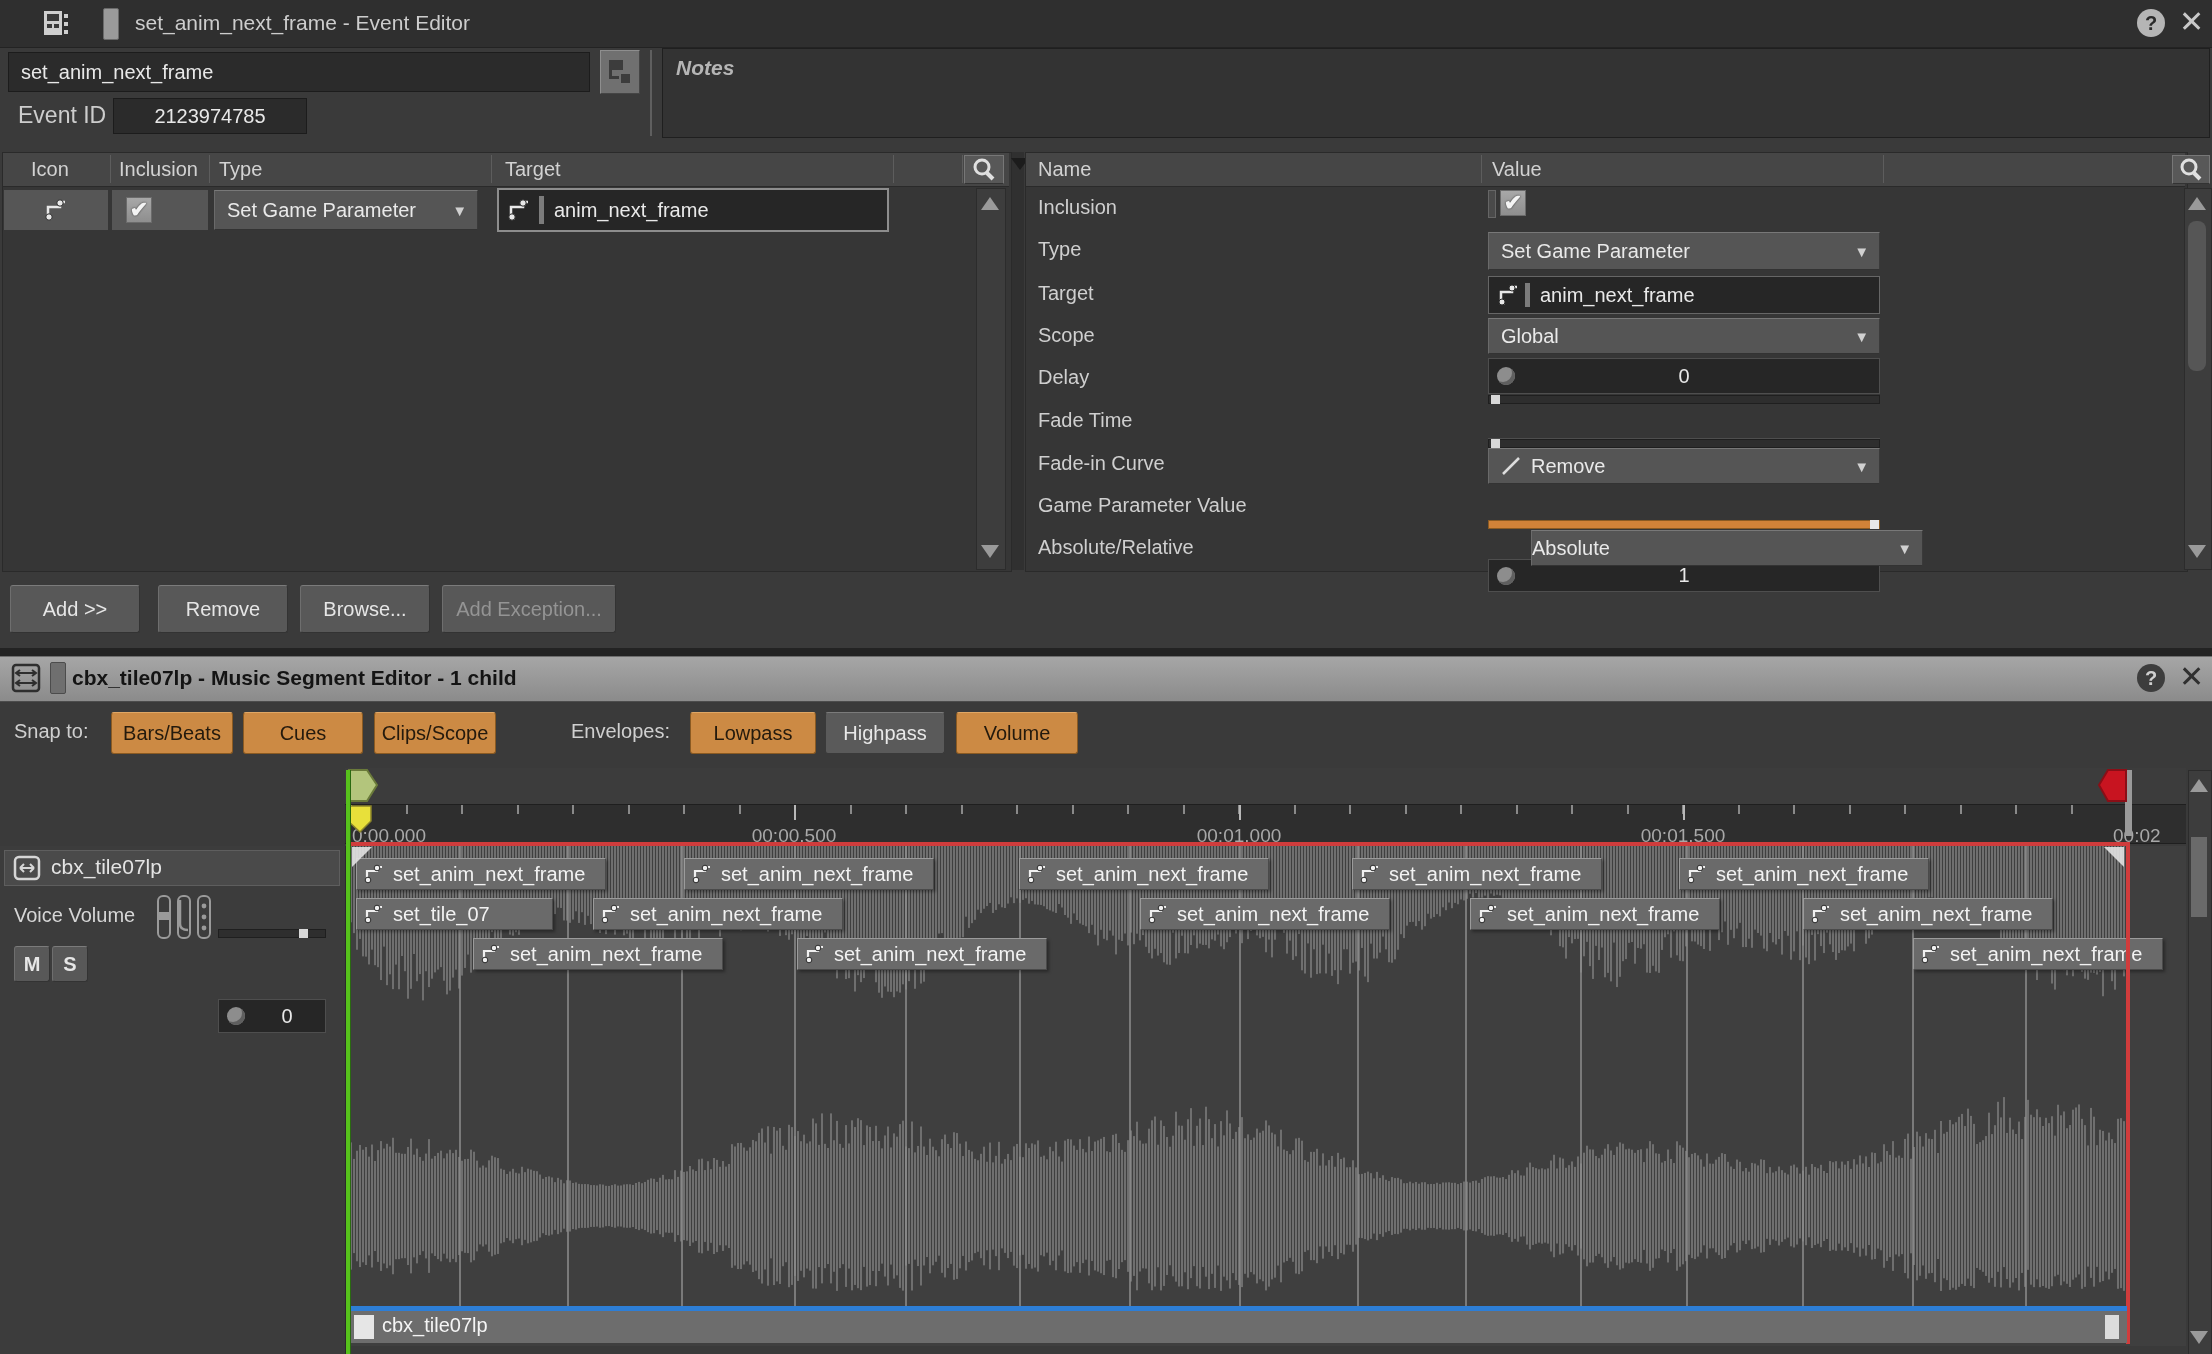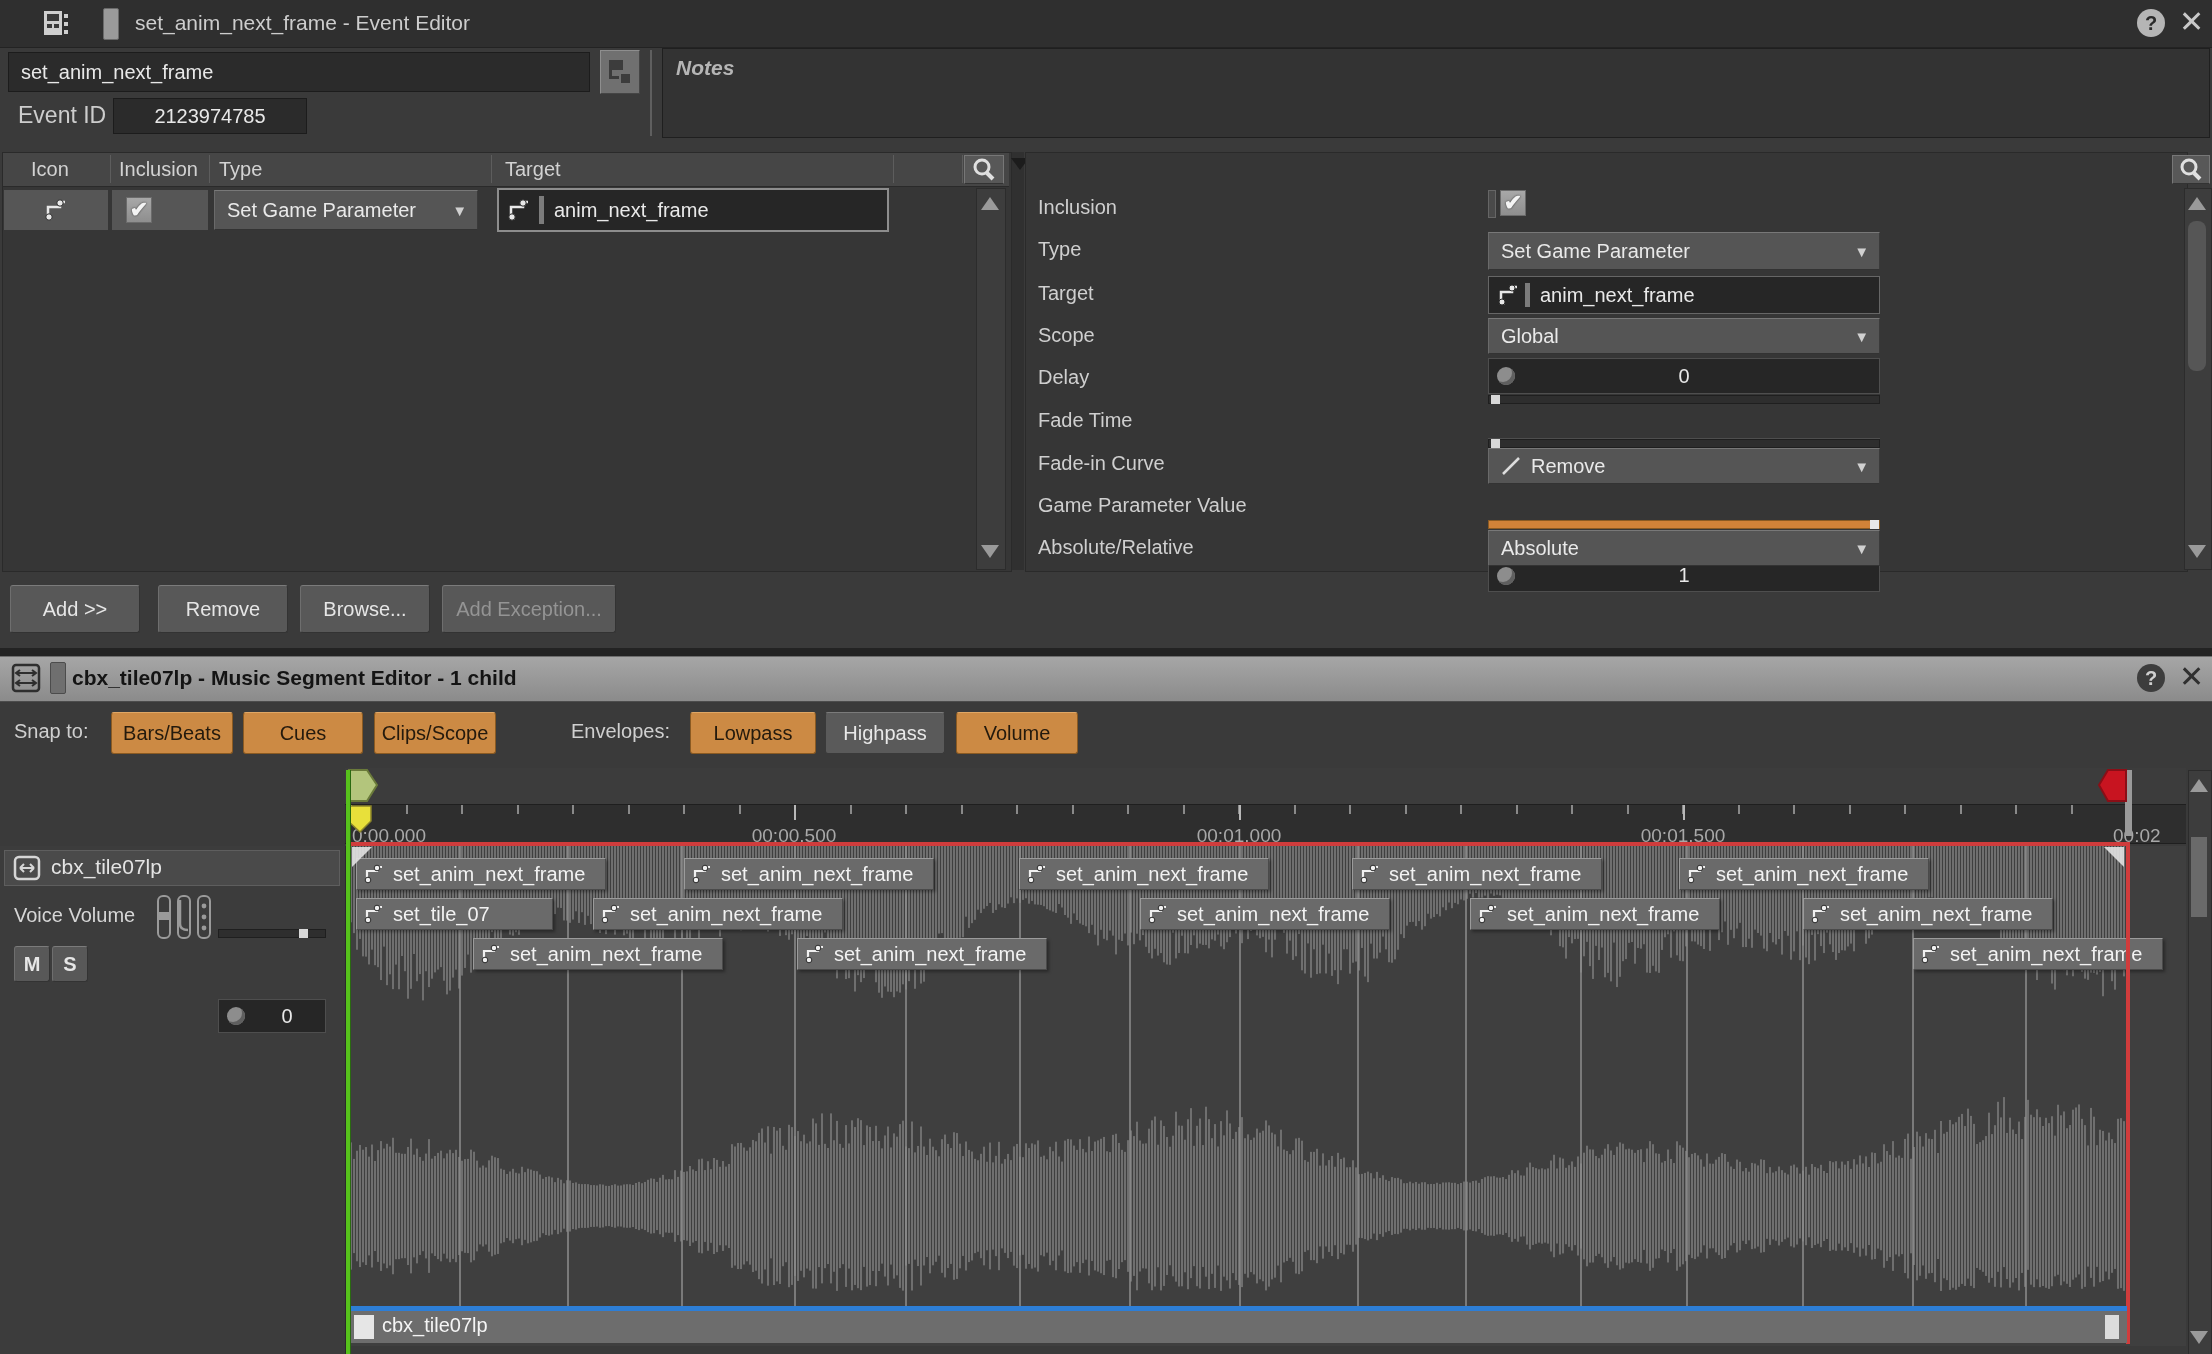--- a/index.html
+++ b/index.html
@@ -138,20 +138,26 @@
   </div>
 
   <div class="abs sbtrack" style="left:976px;top:188px;width:28px;height:380px">
     <div class="arrow-up" style="position:absolute;left:4px;top:8px"></div>
     <div class="arrow-dn" style="position:absolute;left:4px;top:356px"></div>
   </div>
   <div class="abs" style="left:1012px;top:152px;width:12px;height:418px;background:#303030"></div>
   <div class="abs" style="left:1011px;top:158px;width:0;height:0;border-left:9px solid transparent;border-right:9px solid transparent;border-top:12px solid #1c1c1c"></div>
 
   <div class="abs panel" style="left:1025px;top:152px;width:1161px;height:418px"></div>
+  <div class="abs phead" style="left:1026px;top:153px;width:1159px;height:33px">
+    <div class="col" style="left:12px">Name</div>
+    <div class="col" style="left:466px">Value</div>
+    <div class="colsep" style="left:455px"></div>
+      <div class="colsep" style="left:857px"></div>
+  </div>
   <div class="abs" style="left:2172px;top:155px;width:38px;height:29px;background:#585858;border:1px solid #777;border-bottom-color:#333;box-sizing:border-box">
     <svg width="36" height="27">
       <circle cx="16" cy="11" r="7" fill="none" stroke="#e0e0e0" stroke-width="3"></circle>
       <line x1="21" y1="17" x2="27" y2="23" stroke="#e0e0e0" stroke-width="4"></line>
     </svg>
   </div>
 
   <div class="abs proplabel" style="left:1038px;top:196px">Inclusion</div>
   <div class="abs proplabel" style="left:1038px;top:238px">Type</div>
   <div class="abs proplabel" style="left:1038px;top:282px">Target</div>
@@ -202,21 +208,21 @@
     <span>Remove</span>
     <span class="arrow">▼</span>
   </div>
   <div class="abs spin" style="left:1488px;top:487px;width:392px;height:33px">
     <div class="knob"></div>
     <span>1</span>
   </div>
   <div class="abs" style="left:1488px;top:520px;width:392px;height:9px;background:#d08238;border:1px solid #8a5a22;box-sizing:border-box">
     <div style="position:absolute;right:0;top:-1px;width:9px;height:9px;background:#e8e8e8"></div>
   </div>
-  <div class="abs dd" style="left:1488px;top:530px;width:392px;height:36px;padding-left:12px">
+  <div class="abs dd" style="left:1531px;top:530px;width:392px;height:36px;">
     <span>Absolute</span>
       <span class="arrow">▼</span>
   </div>
 
   <div class="abs sbtrack" style="left:2184px;top:188px;width:26px;height:380px">
     <div class="arrow-up" style="position:absolute;left:3px;top:8px"></div>
     <div style="position:absolute;left:3px;top:32px;width:18px;height:150px;background:#565656;border-radius:8px"></div>
     <div class="arrow-dn" style="position:absolute;left:3px;top:356px"></div>
   </div>
 

